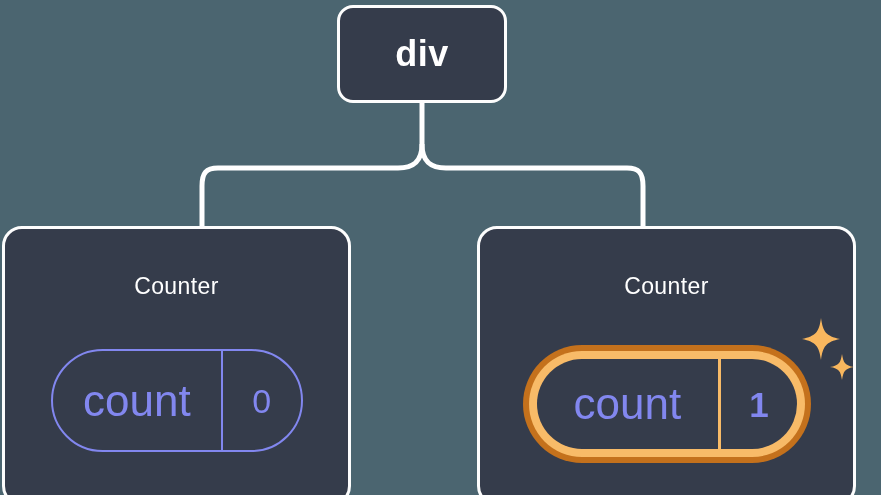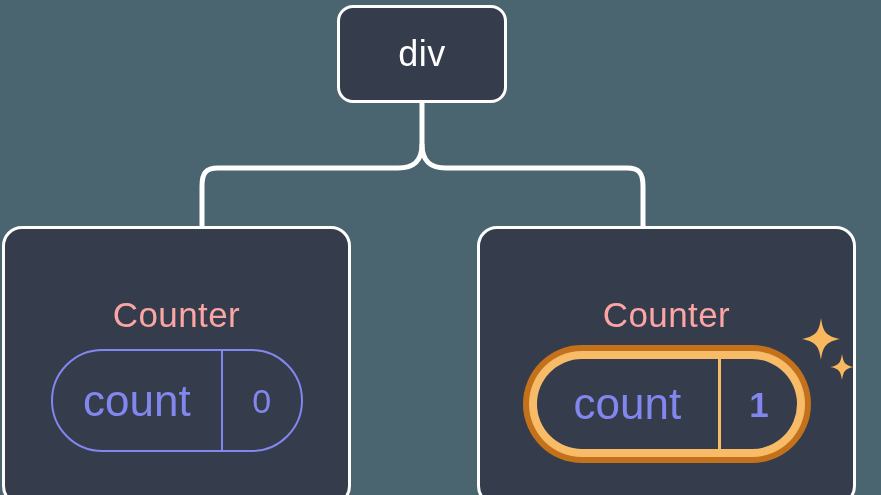--- a/index.html
+++ b/index.html
@@ -49,46 +49,45 @@
     height: 98px;
     border-radius: 16px;
     display: flex;
     align-items: center;
     justify-content: center;
   }
 
   .node-title-root {
     color: #ffffff;
     font-size: 36px;
-    font-weight: 400;
+    font-weight: 700;
     letter-spacing: 0.5px;
     line-height: 1;
   }
 
   .node-counter {
     top: 226px;
     height: 280px;
     border-radius: 20px;
   }
 
   .node-counter.left  { left: 2px;   width: 349px; }
   .node-counter.right { left: 477px; width: 379px; }
 
   .node-title {
     position: absolute;
     left: 0;
     right: 0;
     top: 46px;
     text-align: center;
-    color: #fca5a5;
-    font-size: 35px;
+    color: #ffffff;
+    font-size: 23px;
     font-weight: 400;
     letter-spacing: 0.4px;
     line-height: 1;
-    margin-top: 22px;
   }
 
   
   .pill-wrap {
     position: absolute;
     display: flex;
     align-items: center;
     justify-content: center;
   }
 

